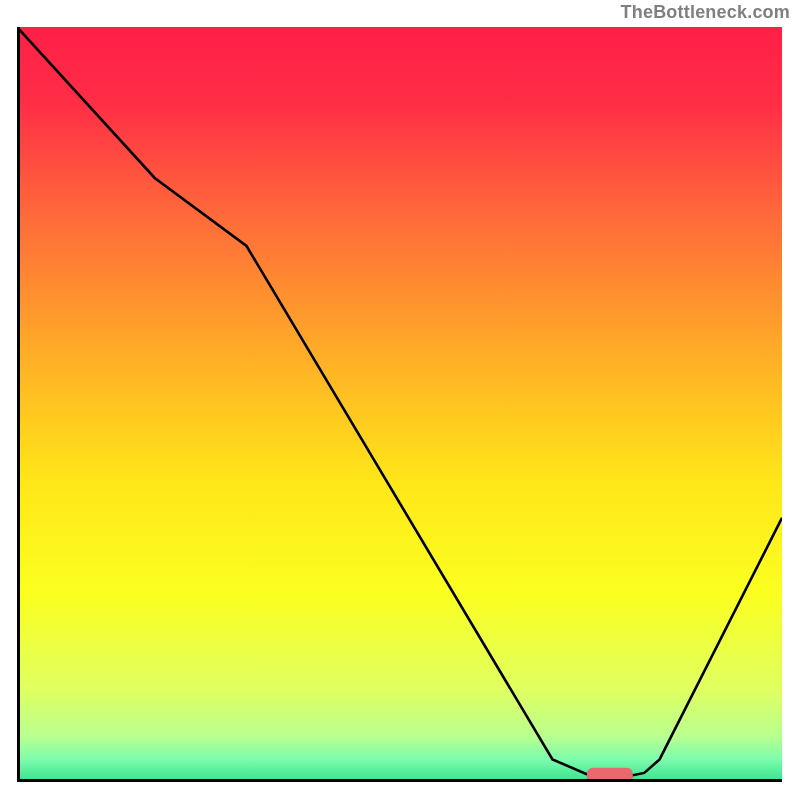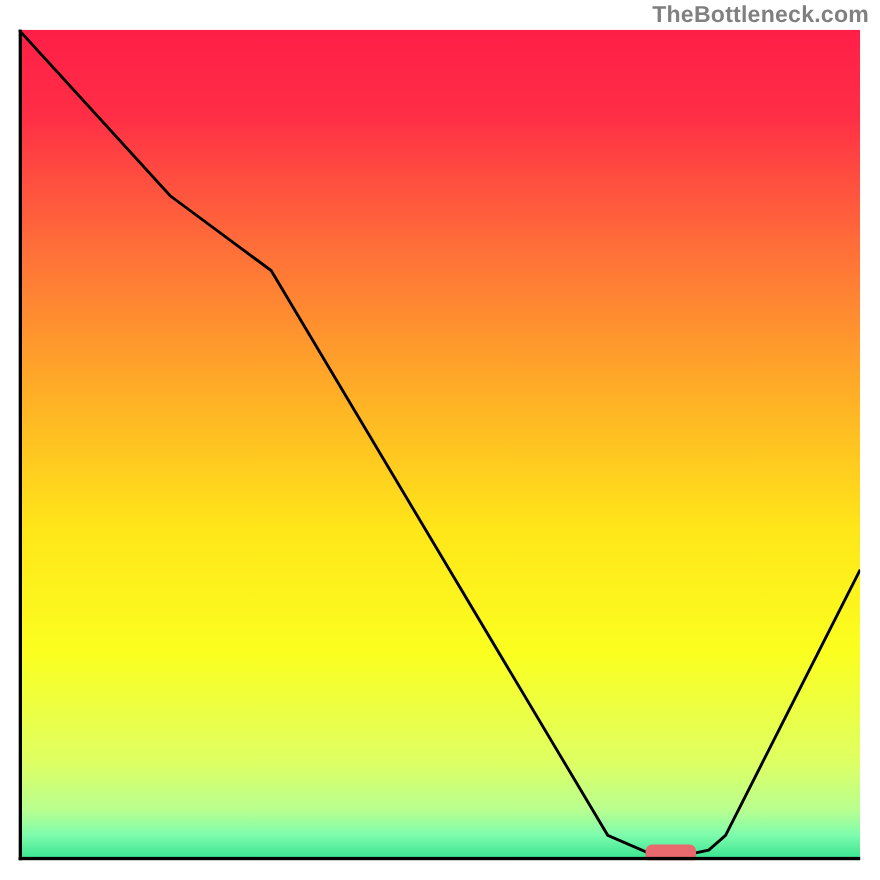--- a/index.html
+++ b/index.html
@@ -12,21 +12,21 @@
   }
   .container {
     position: relative;
     width: 800px;
     height: 800px;
   }
   .watermark {
     position: absolute;
     top: 2px;
     right: 10px;
-    font-size: 21px;
+    font-size: 18px;
     font-weight: bold;
     color: #808080;
     letter-spacing: 0.2px;
   }
   .plot-frame {
     position: absolute;
     left: 17px;
     top: 27px;
     width: 765px;
     height: 755px;

